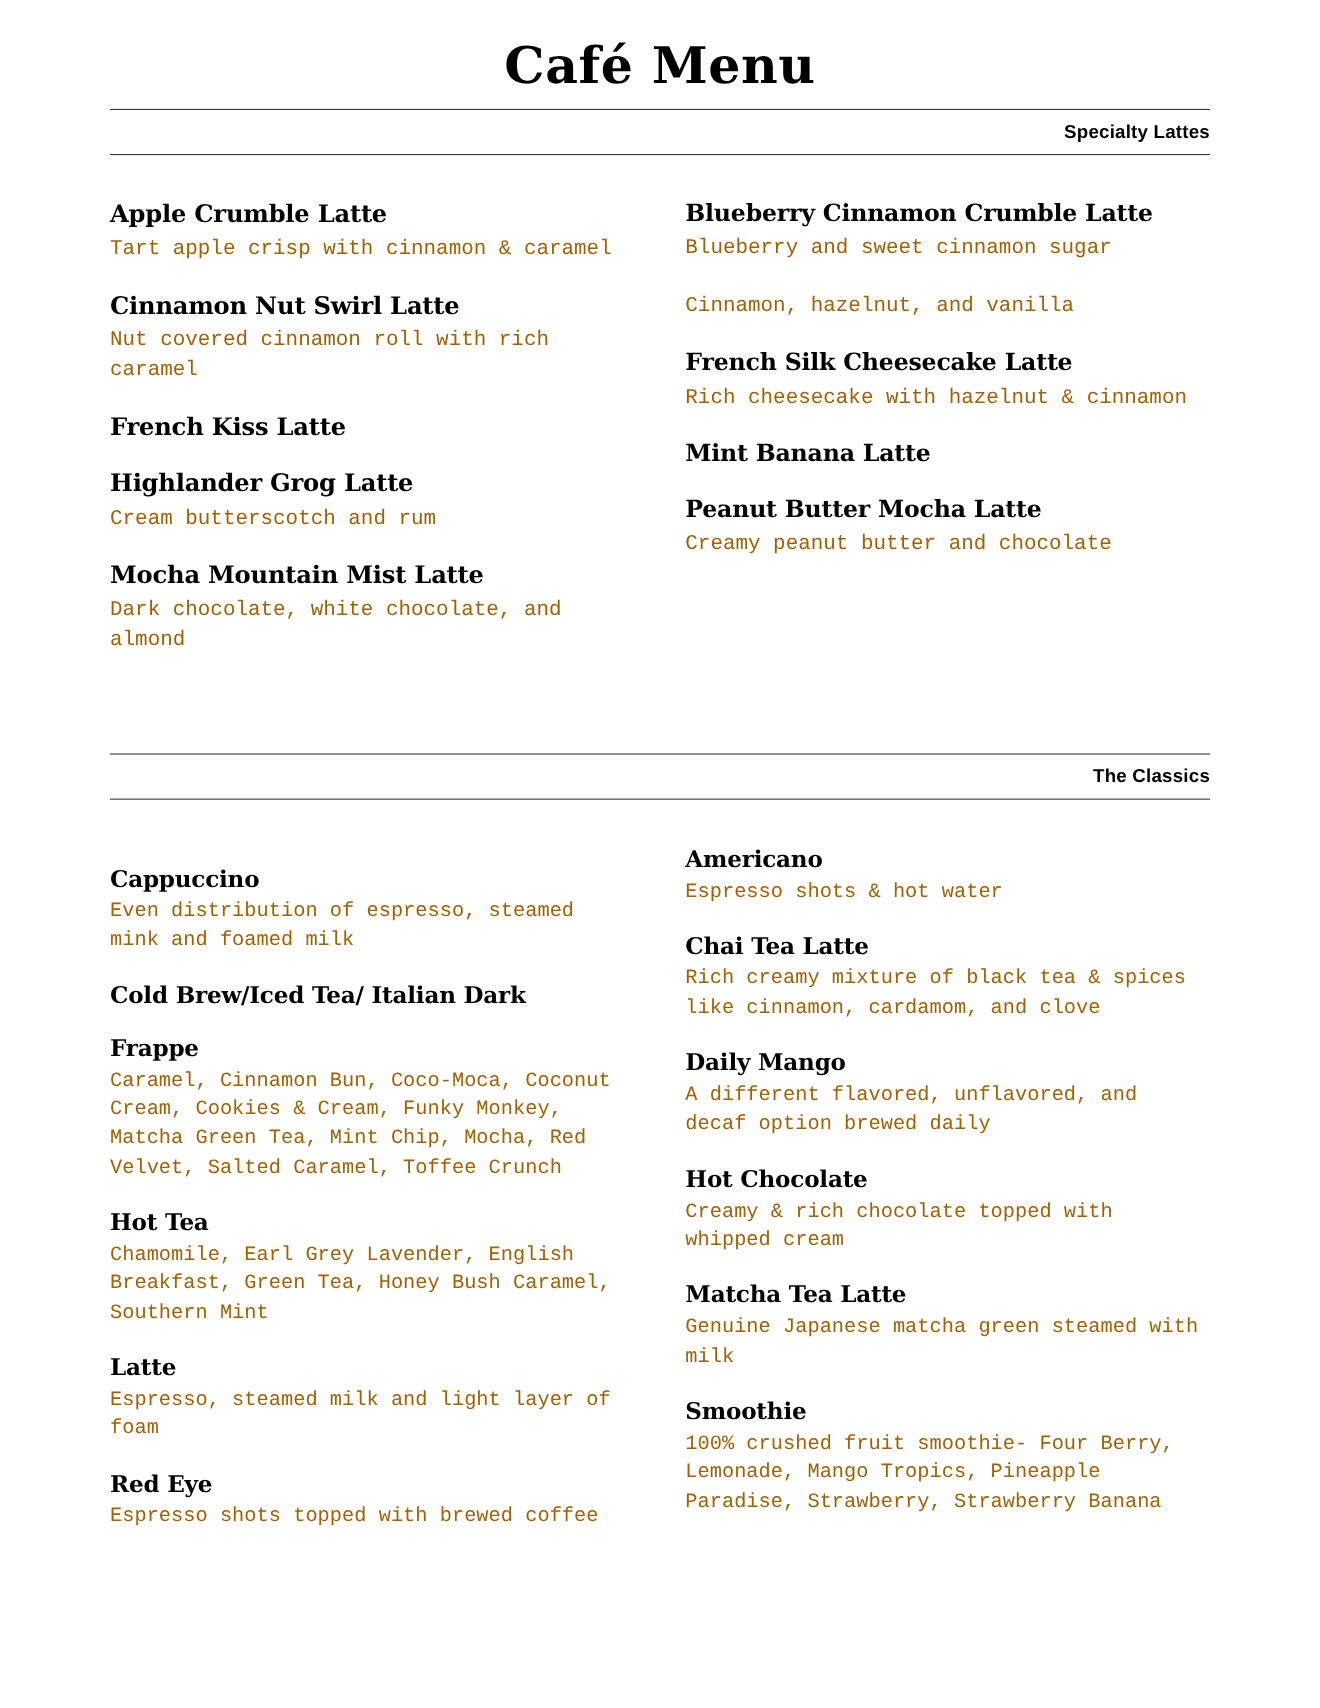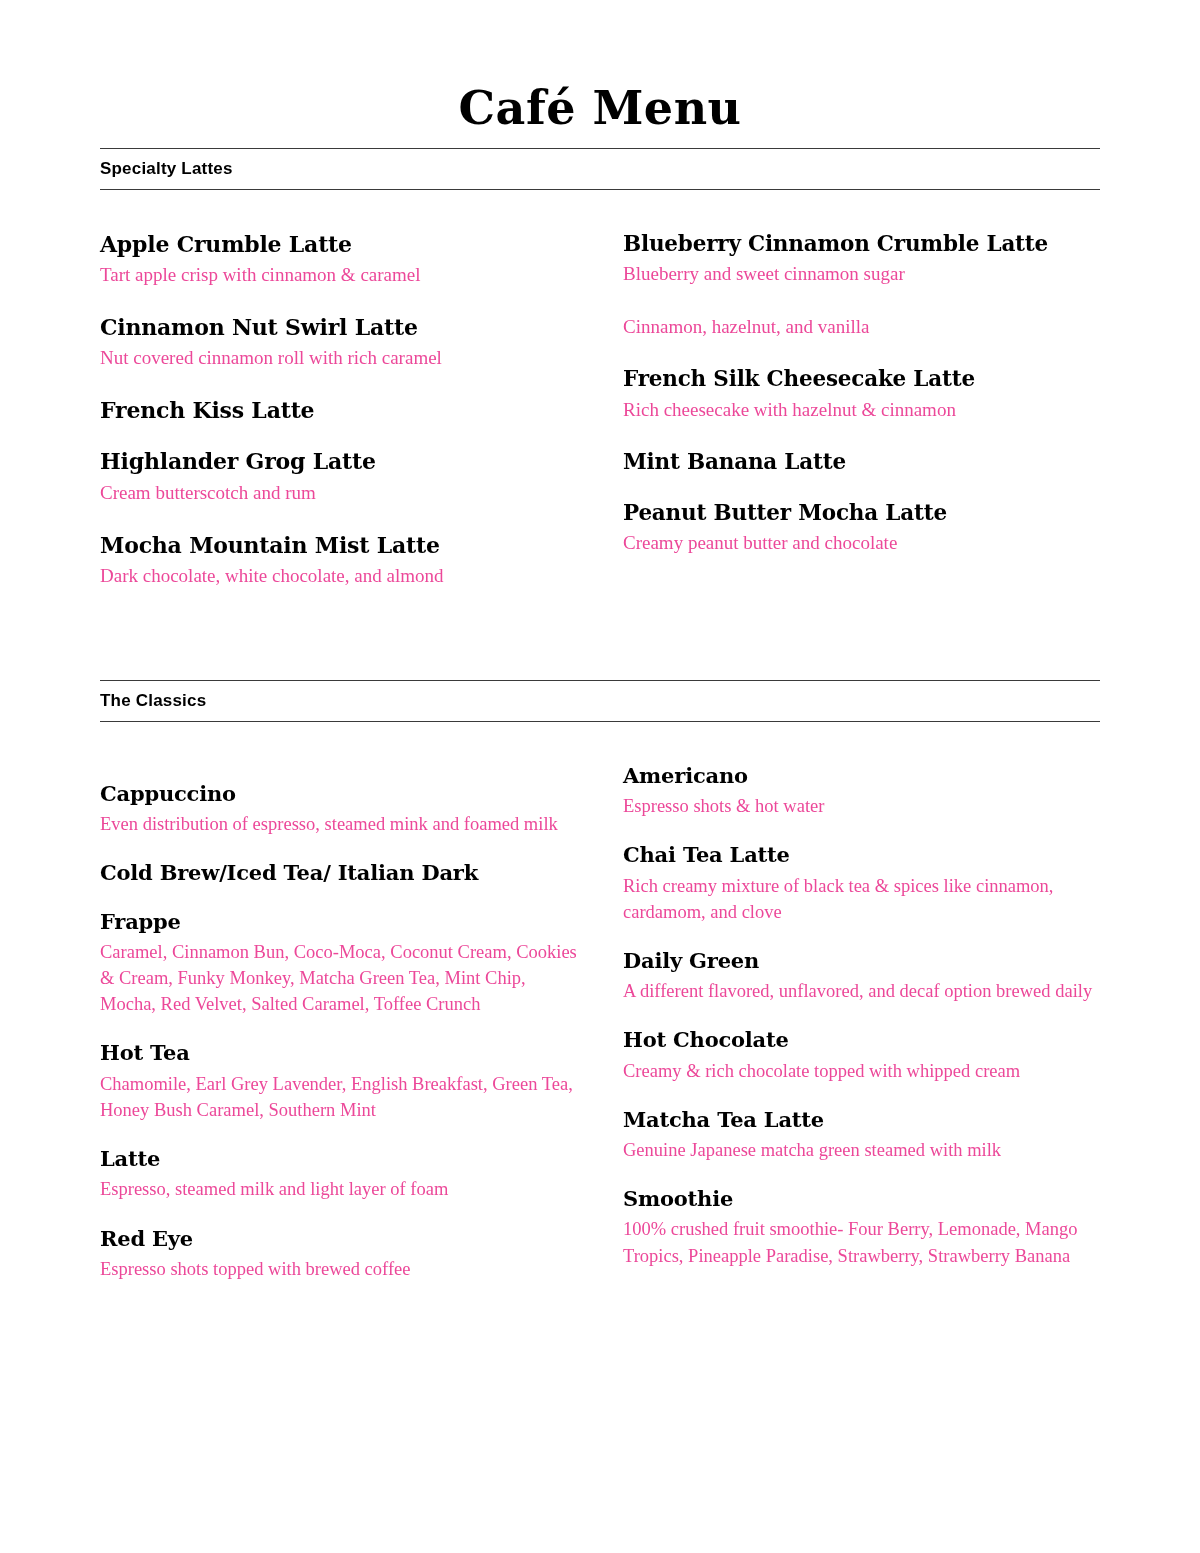--- a/index.html
+++ b/index.html
@@ -11,41 +11,41 @@
     width: 1200px;
     min-height: 1553px;
     font-family: "Liberation Sans", sans-serif;
     color: #000000;
     -webkit-font-smoothing: antialiased;
   }
   .page {
     width: 1200px;
     min-height: 1553px;
     box-sizing: border-box;
-    padding: 73px 100px 40px 100px;
+    padding: 24px 100px 40px 100px;
     position: relative;
   }
   .doc-title {
     text-align: center;
     font-family: "DejaVu Serif", serif;
     font-weight: bold;
     font-size: 46px;
     letter-spacing: 0.5px;
     margin: 10px 0 14px 0;
     line-height: 1.1;
   }
   .rule {
     border: 0;
     border-top: 1px solid #3a3a3a;
     margin: 0;
     height: 0;
   }
   .section-band {
     padding: 10px 0 10px 0;
-    text-align: left;
+    text-align: right;
   }
   .section-band .section-title {
     font-family: "Liberation Sans", sans-serif;
     font-weight: bold;
     font-size: 17px;
     letter-spacing: 0.2px;
   }
   .section-gap {
     height: 64px;
   }
@@ -63,24 +63,24 @@
   }
   .item-name {
     font-family: "DejaVu Serif", serif;
     font-weight: bold;
     font-size: 22px;
     line-height: 1.15;
     margin-bottom: 5px;
     letter-spacing: -0.2px;
   }
   .item-desc {
-    font-family: Liberation Serif, serif;
+    font-family: Liberation Mono, monospace;
     font-size: 19px;
     line-height: 1.42;
-    color: #ec4899;
+    color: #a16207;
   }
   .item-desc:empty { display: none; }
   
   .classics .col-left { padding-top: 18px; }
   .classics .item { margin-bottom: 24px; }
   .classics .item-name { font-size: 21px; }
   .classics .item-desc { font-size: 18.5px; }
   .lattes .item-name { font-size: 22px; }
   .lattes .col-right .item-name { font-size: 21.5px; }
 </style>
@@ -201,21 +201,21 @@
         <div class="item-name">Americano</div>
         <div class="item-desc">Espresso shots &amp; hot water</div>
       </div>
 
       <div class="item">
         <div class="item-name">Chai Tea Latte</div>
         <div class="item-desc">Rich creamy mixture of black tea &amp; spices like cinnamon, cardamom, and clove</div>
       </div>
 
       <div class="item">
-        <div class="item-name">Daily Green</div>
+        <div class="item-name">Daily Mango</div>
         <div class="item-desc">A different flavored, unflavored, and decaf option brewed daily</div>
       </div>
 
       <div class="item">
         <div class="item-name">Hot Chocolate</div>
         <div class="item-desc">Creamy &amp; rich chocolate topped with whipped cream</div>
       </div>
 
       <div class="item">
         <div class="item-name">Matcha Tea Latte</div>

